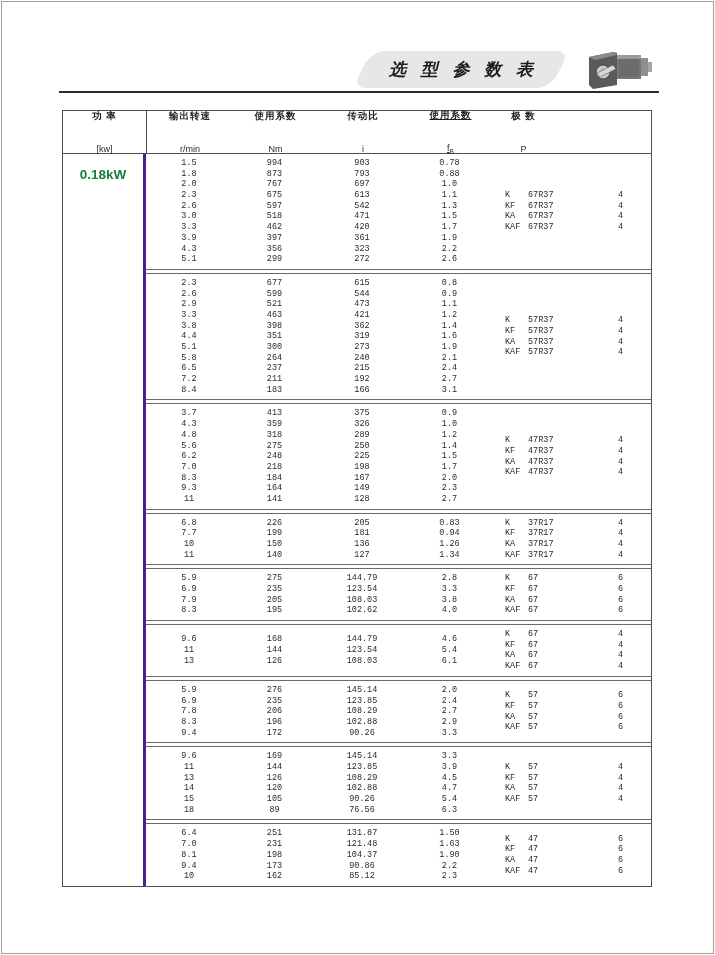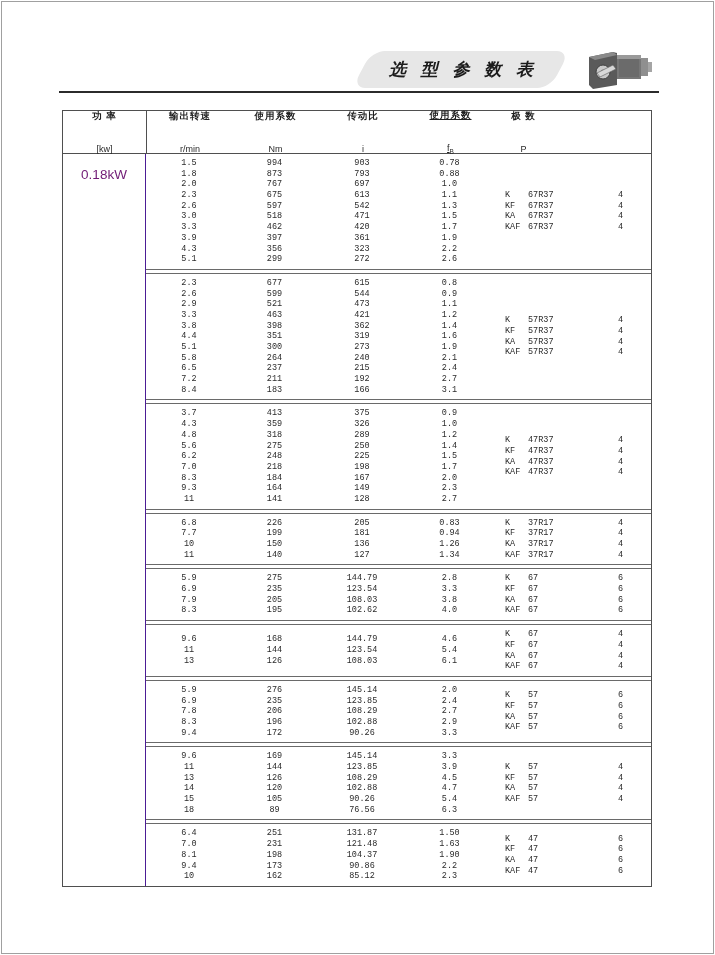--- a/index.html
+++ b/index.html
@@ -52,42 +52,42 @@
   .w-power { width:84px; border-right:1px solid #4f4f4f; }
   .w-speed { width:86px; }
   .w-torque{ width:85px; }
   .w-ratio { width:90px; }
   .w-factor{ width:85px;text-decoration:underline; }
   .w-type  { width:98px; }
   .w-poles { width:61px; }
 
   .tbody { display:flex; }
   .power-cell {
-    width:84px; box-sizing:border-box; border-right:1px solid #4c1d95;
+    width:84px; box-sizing:border-box; border-right:3px solid #4c1d95;
     text-align:center; padding-top:13px;
-    font-weight:normal; font-size:13.5px; color:#701a75;
+    font-weight:bold; font-size:13.5px; color:#15803d;
   }
   .groups { flex:1; display:flex; flex-direction:column; }
 
   .group {
     display:flex; align-items:center; padding:4px 0;font-family:Liberation Mono, monospace;
   }
   .group-sep {
     height:3px; border-top:1px solid #6a6a6a; border-bottom:1px solid #6a6a6a;
   }
   .data-rows { width:346px; }
   .data-row { display:flex; height:10.7px; line-height:10.7px; }
   .cell { display:inline-block; text-align:center; font-size:8.5px; color:#2b2b2b; }
   .c-speed { width:86px; }
   .c-torque{ width:85px; }
   .c-ratio { width:90px;text-align:center; }
   .c-factor{ width:85px; }
 
   .type-rows { width:159px; display:flex; flex-direction:column; }
-  .type-row { display:flex; height:10.7px; line-height:10.7px; }
+  .type-row { display:flex; height:10.7px; line-height:10.7px;align-items:flex-end; }
   .type-cell { width:98px; box-sizing:border-box; padding-left:13px; font-size:8.5px; color:#2b2b2b; text-align:left; }
   .type-prefix { display:inline-block; width:23px; }
   .poles-cell { width:61px; text-align:center; font-size:8.5px; color:#2b2b2b; }
 </style>
 </head>
 <body>
 
 <div class="page-frame"></div>
 
 <div class="title-banner">

